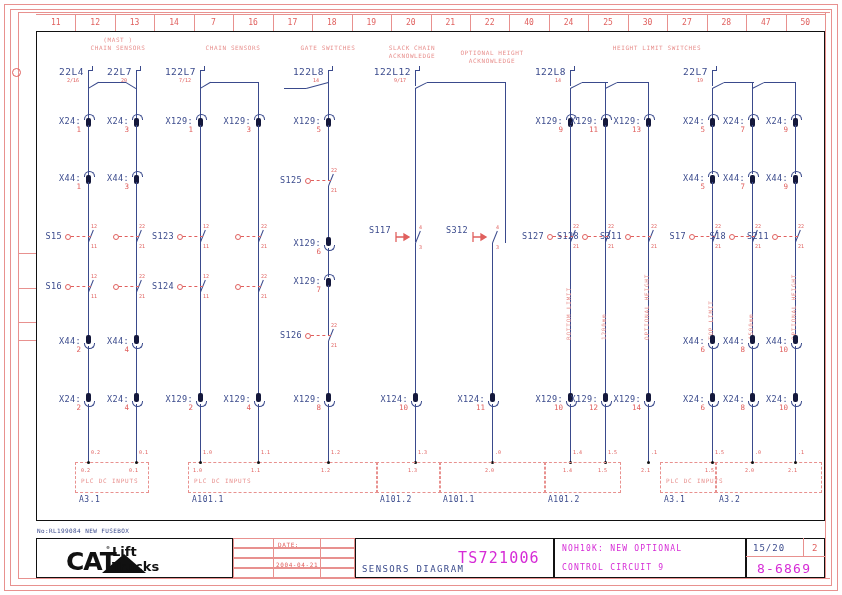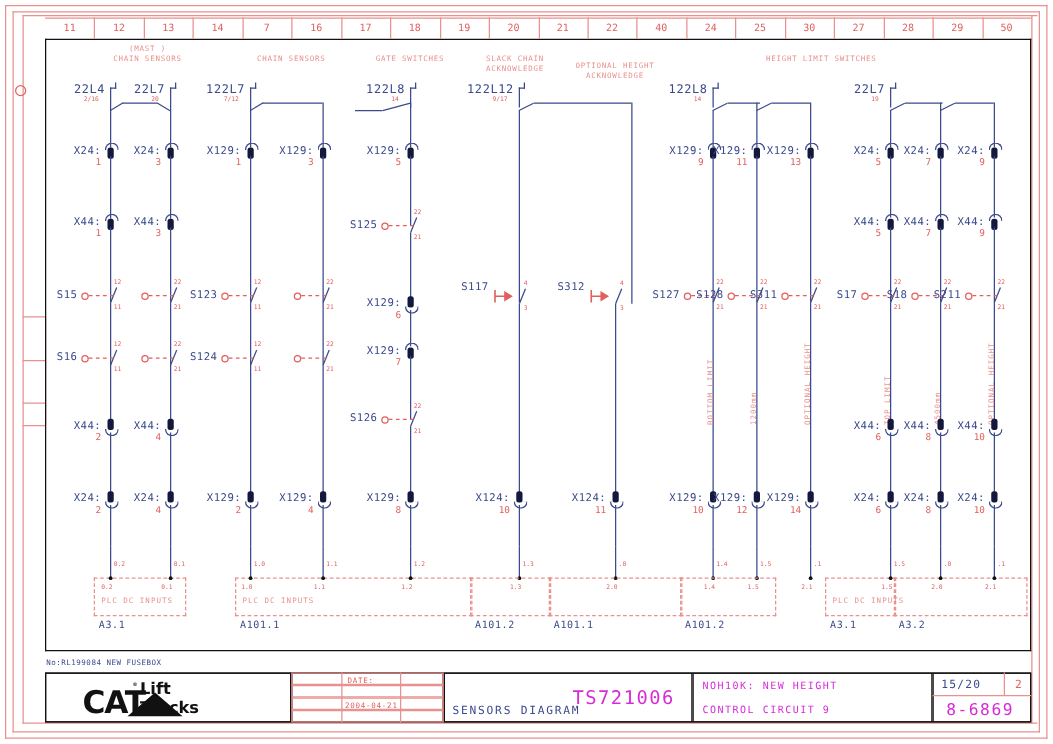--- a/index.html
+++ b/index.html
@@ -107,21 +107,21 @@
       <div class="ruler-cell" style="left:548.85px;top:17px;width:39.45px;">24</div>
       <div class="ruler-tick" style="left:548.85px;top:14px;height:17px;"></div>
       <div class="ruler-cell" style="left:588.3000000000001px;top:17px;width:39.45px;">25</div>
       <div class="ruler-tick" style="left:588.3000000000001px;top:14px;height:17px;"></div>
       <div class="ruler-cell" style="left:627.75px;top:17px;width:39.45px;">30</div>
       <div class="ruler-tick" style="left:627.75px;top:14px;height:17px;"></div>
       <div class="ruler-cell" style="left:667.2px;top:17px;width:39.45px;">27</div>
       <div class="ruler-tick" style="left:667.2px;top:14px;height:17px;"></div>
       <div class="ruler-cell" style="left:706.6500000000001px;top:17px;width:39.45px;">28</div>
       <div class="ruler-tick" style="left:706.6500000000001px;top:14px;height:17px;"></div>
-      <div class="ruler-cell" style="left:746.1px;top:17px;width:39.45px;">29</div>
+      <div class="ruler-cell" style="left:746.1px;top:17px;width:39.45px;">47</div>
       <div class="ruler-tick" style="left:746.1px;top:14px;height:17px;"></div>
       <div class="ruler-cell" style="left:785.5500000000001px;top:17px;width:39.45px;">50</div>
       <div class="ruler-tick" style="left:785.5500000000001px;top:14px;height:17px;"></div>
     </div>
 
   <div id="headers">
       <div class="t hdr" style="left:118px;top:37px;transform:translateX(-50%);">(MAST )</div>
       <div class="t hdr" style="left:118px;top:45px;transform:translateX(-50%);">CHAIN SENSORS</div>
       <div class="t hdr" style="left:233px;top:45px;transform:translateX(-50%);">CHAIN SENSORS</div>
       <div class="t hdr" style="left:328px;top:45px;transform:translateX(-50%);">GATE SWITCHES</div>
@@ -610,21 +610,21 @@
   <div class="catlogo" style="left:66px;top:547px;font-size:25px;letter-spacing:-1px;">CAT</div>
   <svg class="abs" style="left:66px;top:545px;" width="100" height="30" viewBox="0 0 100 30">
     <polygon points="36,28 58,9 80,28" fill="#111"></polygon>
   </svg>
   <div class="abs" style="left:106px;top:545px;color:#111;font-family:'DejaVu Sans','Liberation Sans',sans-serif;font-weight:bold;font-size:4px;">®</div>
   <div class="catlogo" style="left:112px;top:544px;font-size:13px;">Lift</div>
   <div class="catlogo" style="left:112px;top:559px;font-size:13px;">Trucks</div>
 
   <div class="tbtext" style="left:362px;top:564px;">SENSORS DIAGRAM</div>
   <div class="tbmag" style="left:458px;top:549px;font-size:15px;">TS721006</div>
-  <div class="tbmag" style="left:562px;top:544px;font-size:8px;">NOH10K: NEW HEIGHT</div>
+  <div class="tbmag" style="left:562px;top:544px;font-size:8px;">NOH10K: NEW OPTIONAL</div>
   <div class="tbmag" style="left:562px;top:563px;font-size:8px;">CONTROL CIRCUIT 9</div>
 
   <div class="frameline" style="left:746px;top:556px;width:79px;height:1px;"></div>
   <div class="frameline" style="left:803px;top:538px;width:1px;height:18px;"></div>
   <div class="tbtext" style="left:753px;top:543px;font-size:9px;letter-spacing:1px;">15/20</div>
   <div class="tbred" style="left:812px;top:543px;font-size:9px;">2</div>
   <div class="tbmag" style="left:757px;top:561px;font-size:13px;">8-6869</div>
 
 </div>
 

